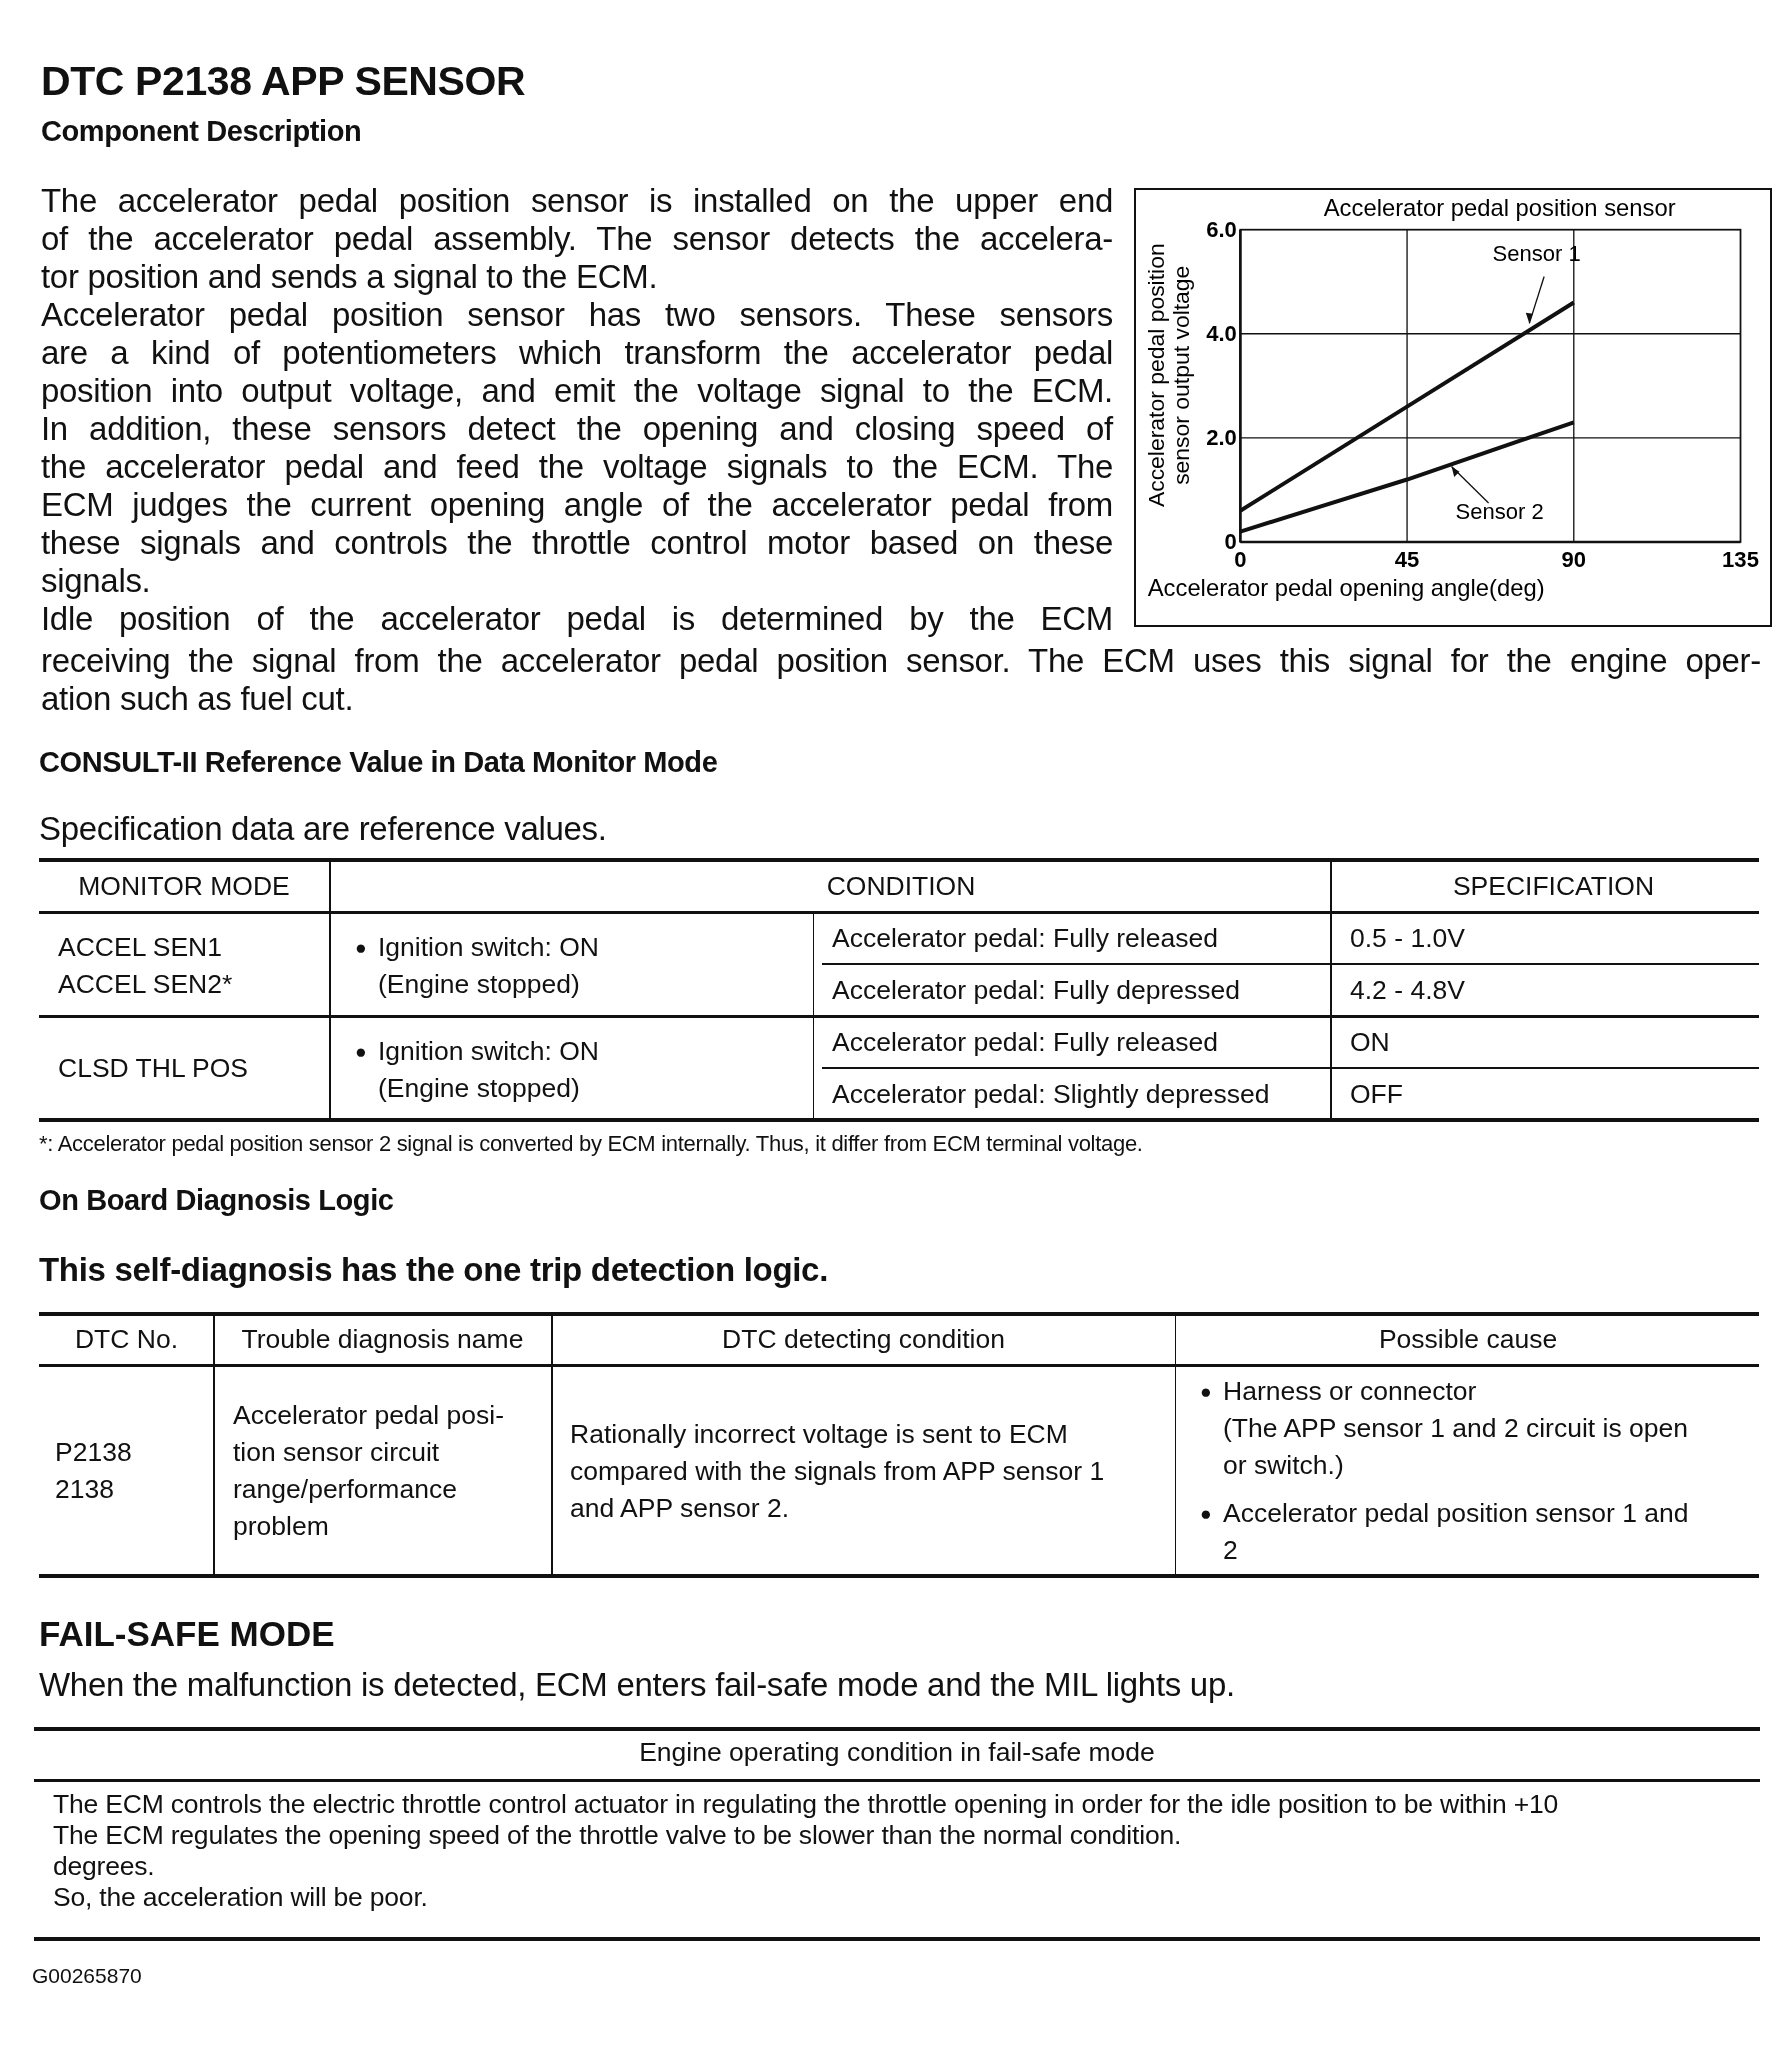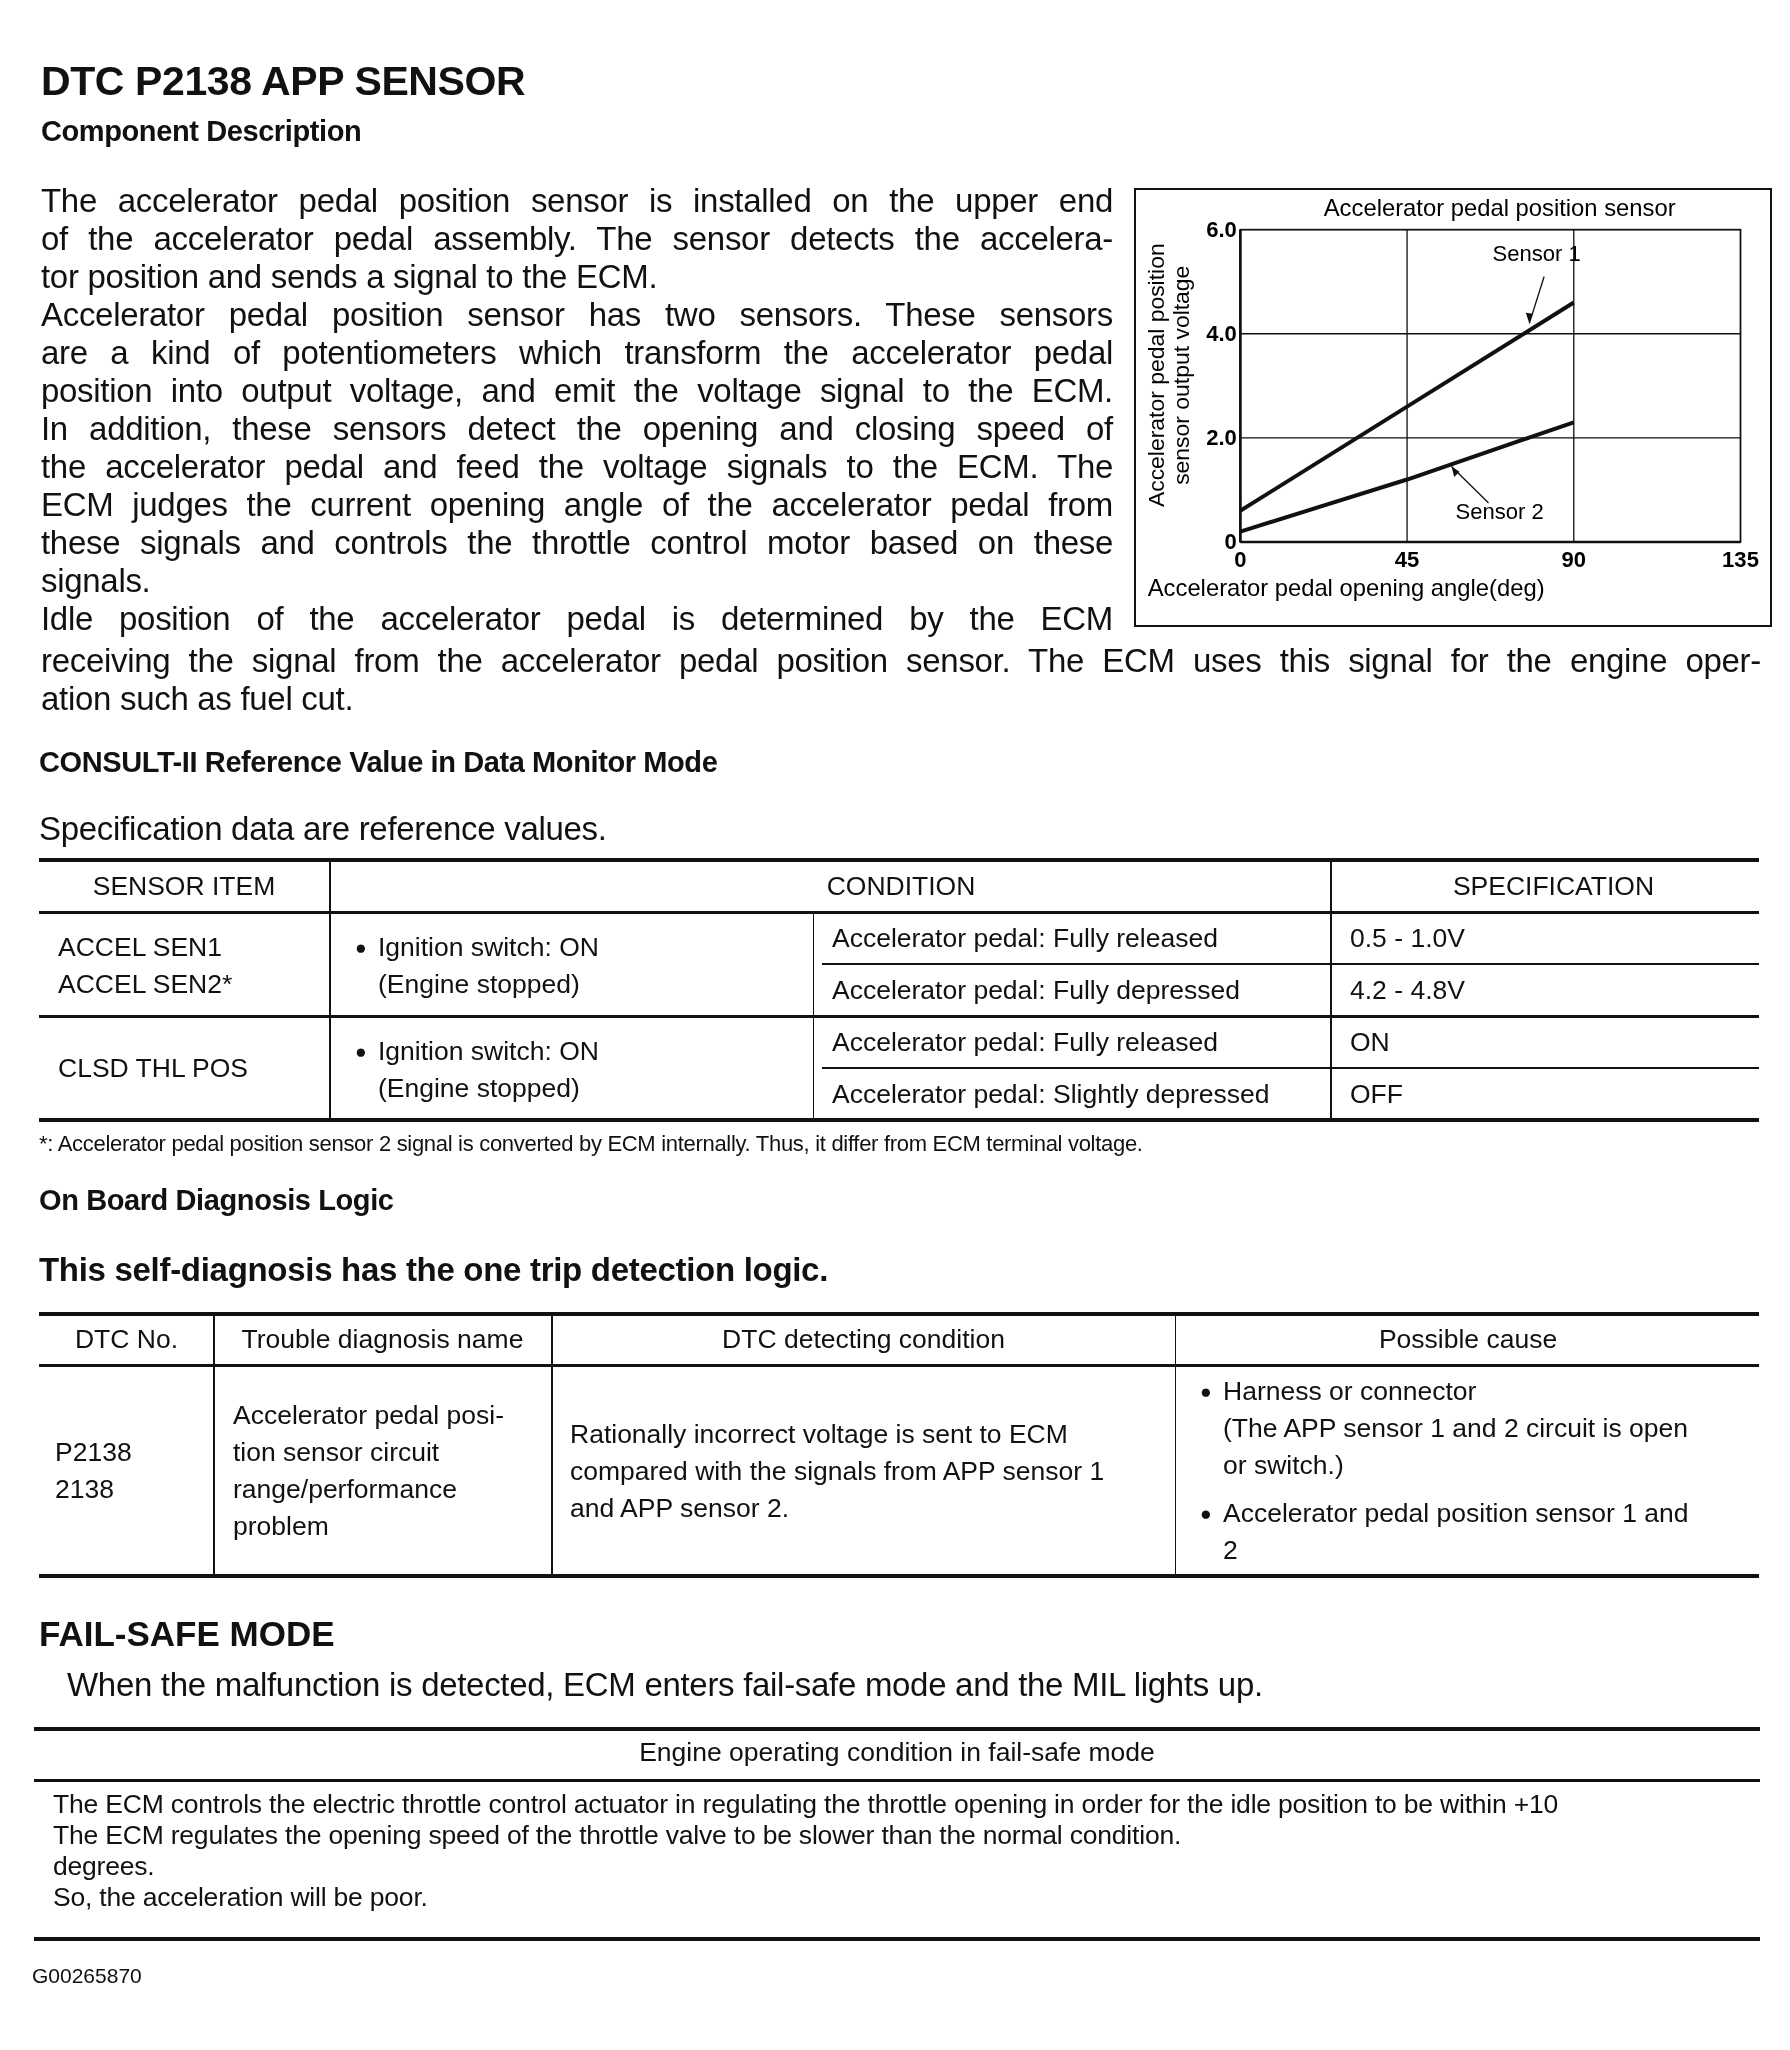--- a/index.html
+++ b/index.html
@@ -88,21 +88,21 @@
   <div class="tbl-rule" style="left:39px;top:858px;width:1720px;height:3.5px;"></div>
   <div class="tbl-rule" style="left:39px;top:911px;width:1720px;height:2.6px;"></div>
   <div class="tbl-rule" style="left:822px;top:963px;width:937px;height:1.8px;"></div>
   <div class="tbl-rule" style="left:39px;top:1015px;width:1720px;height:2.6px;"></div>
   <div class="tbl-rule" style="left:822px;top:1067px;width:937px;height:1.8px;"></div>
   <div class="tbl-rule" style="left:39px;top:1118px;width:1720px;height:3.5px;"></div>
   <div class="vline" style="left:329px;top:860px;height:259px;"></div>
   <div class="vline" style="left:813px;top:912px;height:207px;width:0.9px;"></div>
   <div class="vline" style="left:1330px;top:860px;height:259px;"></div>
 
-  <div class="cell center" style="left:39px;top:868px;width:290px;">SENSOR ITEM</div>
+  <div class="cell center" style="left:39px;top:868px;width:290px;">MONITOR MODE</div>
   <div class="cell center" style="left:331px;top:868px;width:1140px;">CONDITION</div>
   <div class="cell center" style="left:1332px;top:868px;width:427px;margin-left:8px;">SPECIFICATION</div>
 
   <div>
     <div class="cell" style="left:58px;top:929px;">
       <div>ACCEL SEN1</div>
       <div>ACCEL SEN2*</div>
     </div>
     <div class="cell" style="left:378px;top:929px;">
       <div class="bullet" style="position:relative;">Ignition switch: ON</div>
@@ -165,21 +165,21 @@
       <div>(The APP sensor 1 and 2 circuit is open</div>
       <div>or switch.)</div>
       <div style="height:10.6px;"></div>
       <div style="position:relative;" class="bullet">Accelerator pedal position sensor 1 and</div>
       <div>2</div>
     </div>
   </div>
 </div>
 
 <div class="abs" style="left:39px;top:1614px;font-size:35px;font-weight:bold;">FAIL-SAFE MODE</div>
-<div class="abs body-text" style="left:39px;top:1666px;margin-left:28px;">When the malfunction is detected, ECM enters fail-safe mode and the MIL lights up.</div>
+<div class="abs body-text" style="left:39px;top:1666px;">When the malfunction is detected, ECM enters fail-safe mode and the MIL lights up.</div>
 
 <div>
   <div class="tbl-rule" style="left:34px;top:1727px;width:1726px;height:3.5px;"></div>
   <div class="tbl-rule" style="left:34px;top:1779px;width:1726px;height:2.6px;"></div>
   <div class="tbl-rule" style="left:34px;top:1937px;width:1726px;height:3.5px;"></div>
   <div class="cell center" style="left:34px;top:1734px;width:1726px;">Engine operating condition in fail-safe mode</div>
   <div class="cell" style="left:53px;top:1789px;line-height:31px;letter-spacing:-0.2px;">
     <div>The ECM controls the electric throttle control actuator in regulating the throttle opening in order for the idle position to be within +10</div>
     <div>The ECM regulates the opening speed of the throttle valve to be slower than the normal condition.</div>
     <div>degrees.</div>

